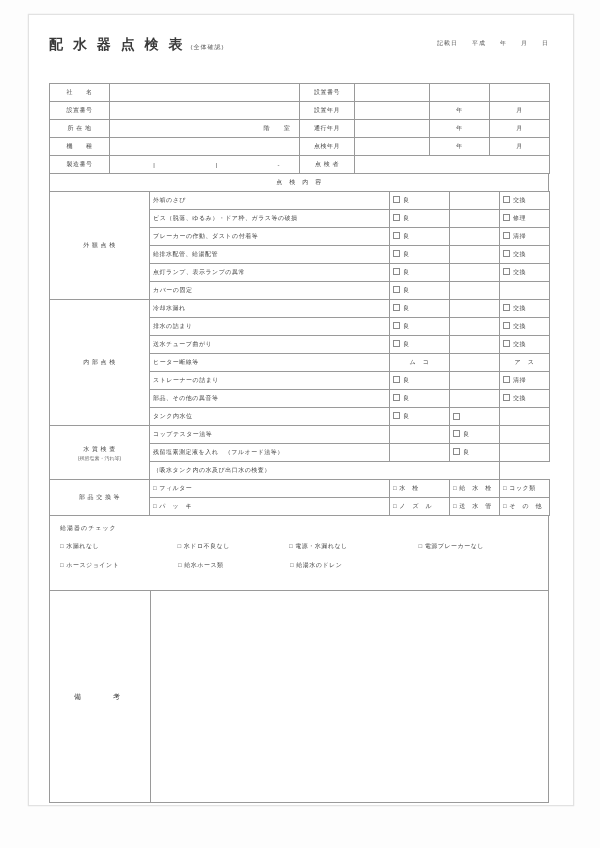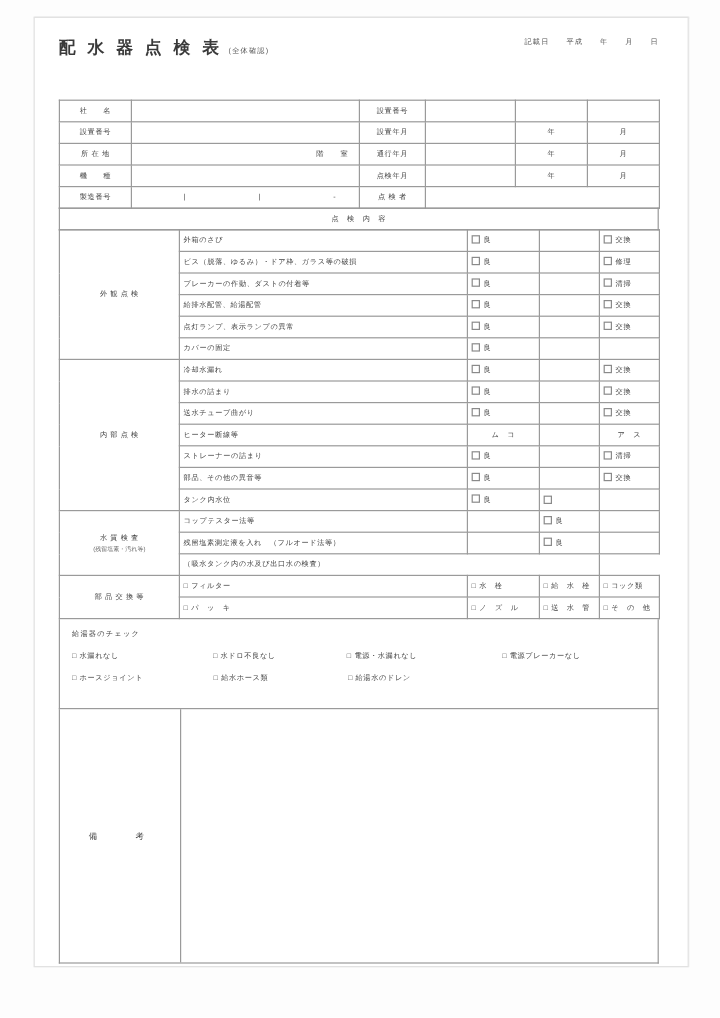--- a/index.html
+++ b/index.html
@@ -35,21 +35,21 @@
   .sheet-inner {
     position: absolute;
     left: 20px;
     top: 16px;
     width: 500px;
   }
 
   
   .doc-header {
     display: flex;
-    align-items: flex-start;
+    align-items: center;
     justify-content: space-between;
     height: 28px;
     margin-bottom: 24px;
   }
   .doc-title {
     font-size: 14px;
     font-weight: bold;
     letter-spacing: 3px;
     color: #3a3a3a;
     white-space: nowrap;

